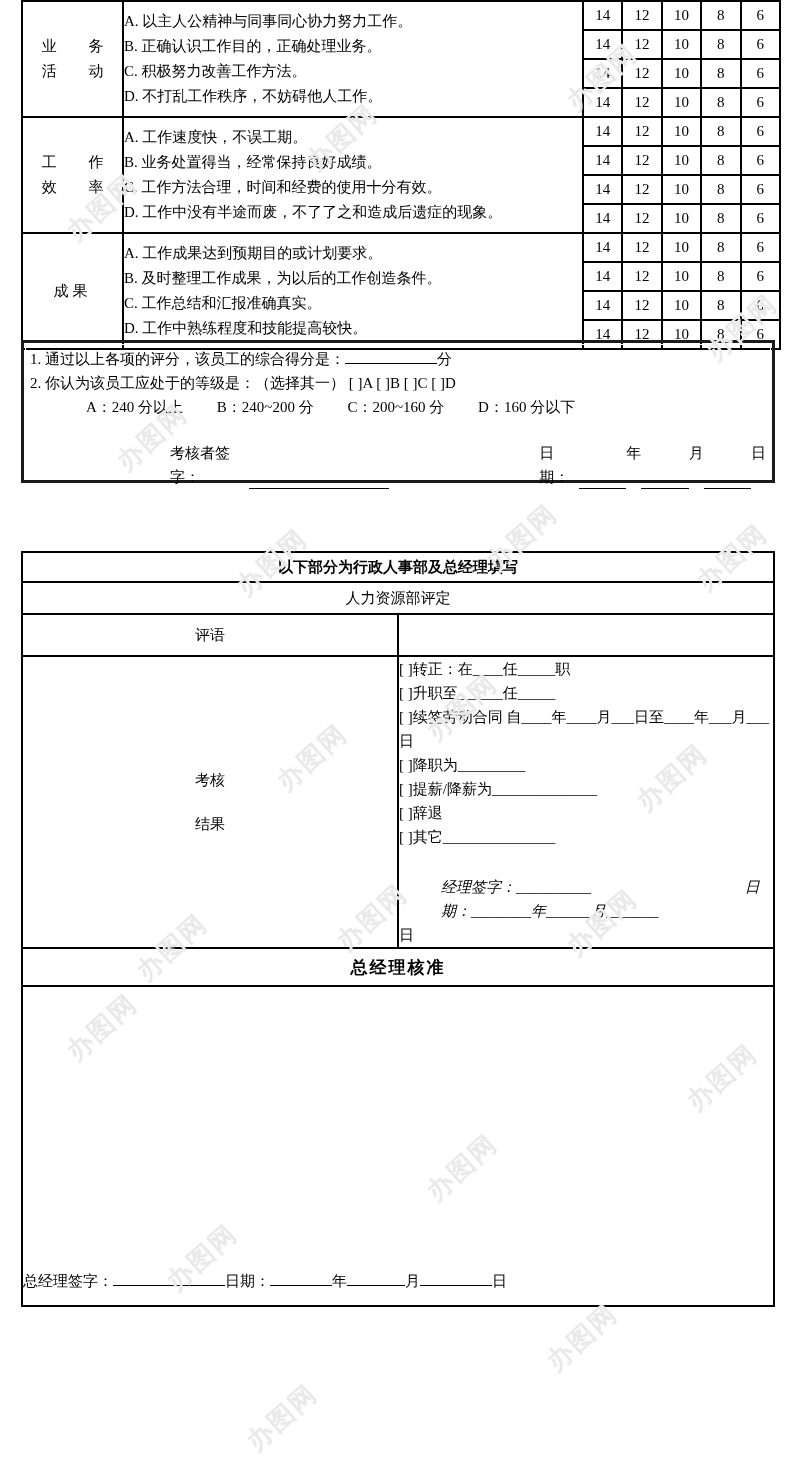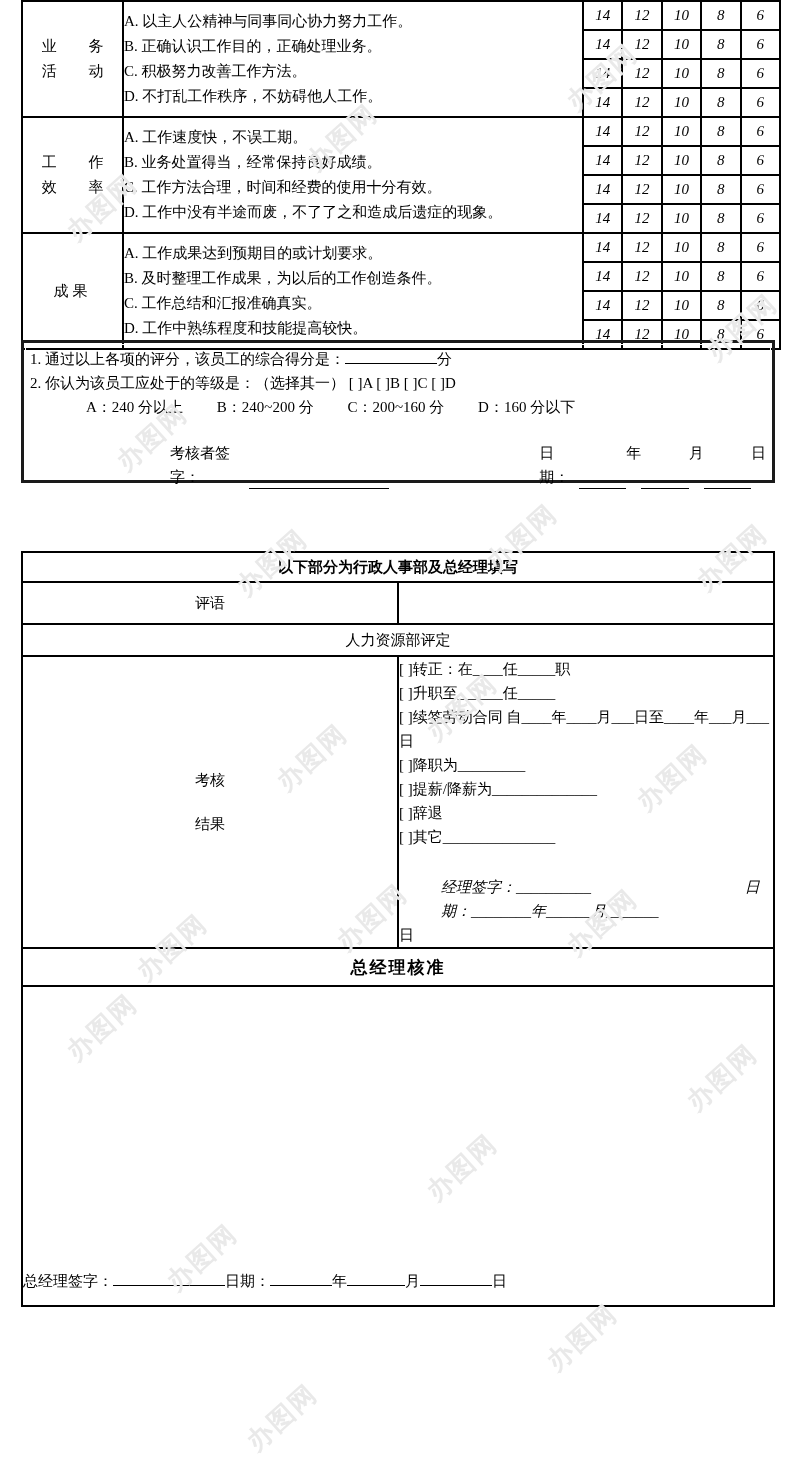--- a/index.html
+++ b/index.html
@@ -79,21 +79,20 @@
     text-align: left;
   }
   .items-cell .itm { white-space: normal; }
 
   .score-wrap { width: 195px; padding: 0; }
   table.scores {
     border-collapse: collapse;
     table-layout: fixed;
     width: 100%;
     height: 100%;
-    font-style: italic;
   }
   table.scores td {
     border: 2px solid #000;
     text-align: center;
     font-size: 15px;
     height: 27px;
     width: 20%;
   }
   table.scores tr:first-child td { border-top: 0; }
   table.scores tr:last-child td { border-bottom: 0; }
@@ -381,25 +380,25 @@
       </div>
     </div>
   </div>
 
   <table class="frm" id="table2">
     <tbody>
       <tr>
         <td colspan="2" class="t2-title">以下部分为行政人事部及总经理填写</td>
       </tr>
       <tr>
+        <td colspan="2" class="t2-sub">人力资源部评定</td>
+      </tr>
+      <tr>
         <td class="t2-label" style="height:40px;">评语</td>
         <td class="t2-body"></td>
-      </tr>
-      <tr>
-        <td colspan="2" class="t2-sub">人力资源部评定</td>
       </tr>
       <tr>
         <td class="t2-label">
           <div>考核</div>
           <div style="height:14px;"></div>
           <div>结果</div>
         </td>
         <td class="t2-body" style="height:230px; vertical-align:top;margin-left:31px;">
           <div>[ ]转正：在____任_____职</div>
           <div>[ ]升职至______任_____</div>

